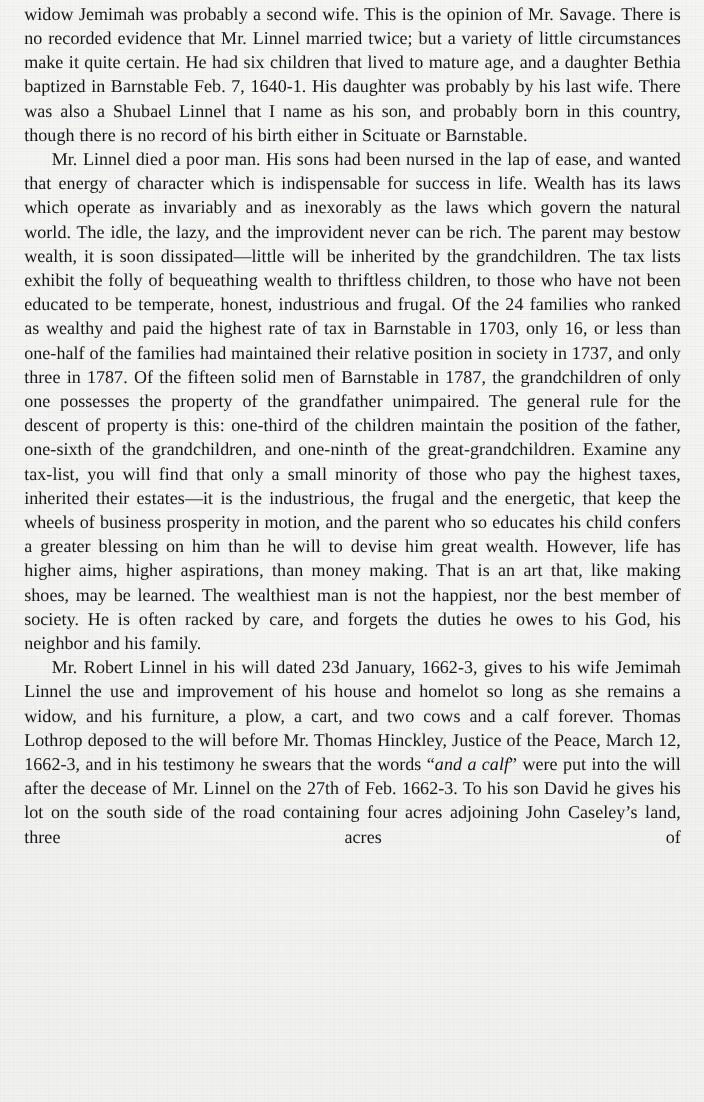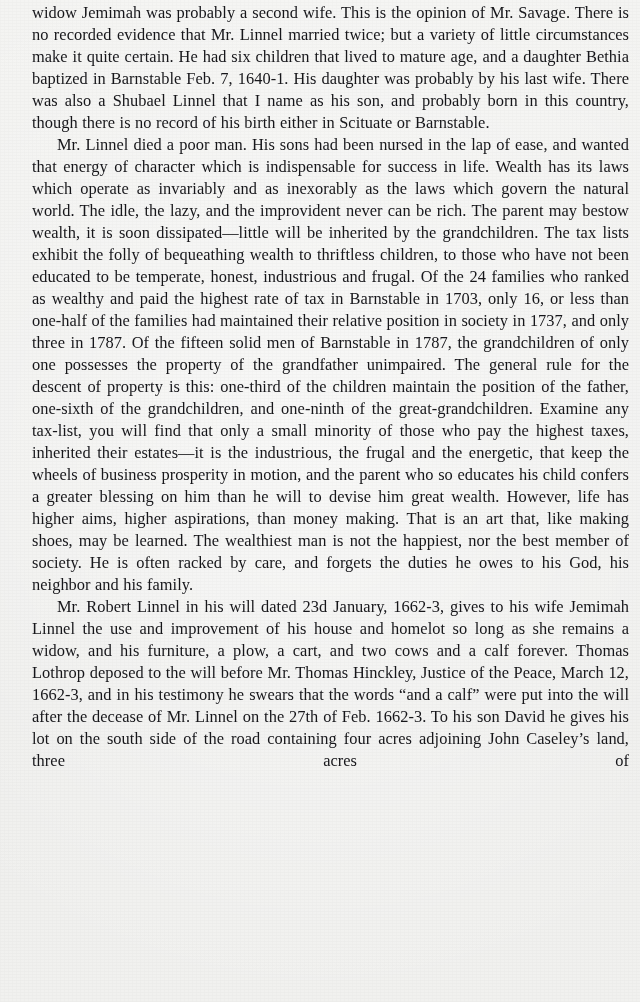--- a/index.html
+++ b/index.html
@@ -26,41 +26,41 @@
       radial-gradient(ellipse 120% 80% at 50% 45%, rgba(255,255,255,0.55) 0%, rgba(255,255,255,0.0) 70%),
       linear-gradient(180deg, #f4f4f2 0%, #f0f0ee 35%, #eeeeec 70%, #f1f1ef 100%);
     pointer-events: none;
   }
   .text-column {
     position: absolute;
     left: 22px;
     top: 2px;
     width: 597px;
     color: #16161a;
-    margin-left: 10px;
   }
   p.para {
     margin: 0;
     padding: 0;
     text-align: justify;
     text-align-last: left;
     font-size: 16.4px;
     line-height: 22px;
     letter-spacing: 0.04px;
     word-spacing: 0.3px;
     text-indent: 0;
     -webkit-font-smoothing: none;
   }
   p.para.indented {
     text-indent: 25px;
   }
   p.para.last-justified {
     text-align-last: justify;
   }
   .ital {
+    font-style: italic;
   }
   
   .grain {
     position: absolute;
     inset: 0;
     pointer-events: none;
     opacity: 0.05;
     background-image:
       repeating-linear-gradient(0deg, rgba(0,0,0,0.5) 0px, rgba(0,0,0,0) 1px, rgba(0,0,0,0) 3px),
       repeating-linear-gradient(90deg, rgba(0,0,0,0.35) 0px, rgba(0,0,0,0) 1px, rgba(0,0,0,0) 4px);

